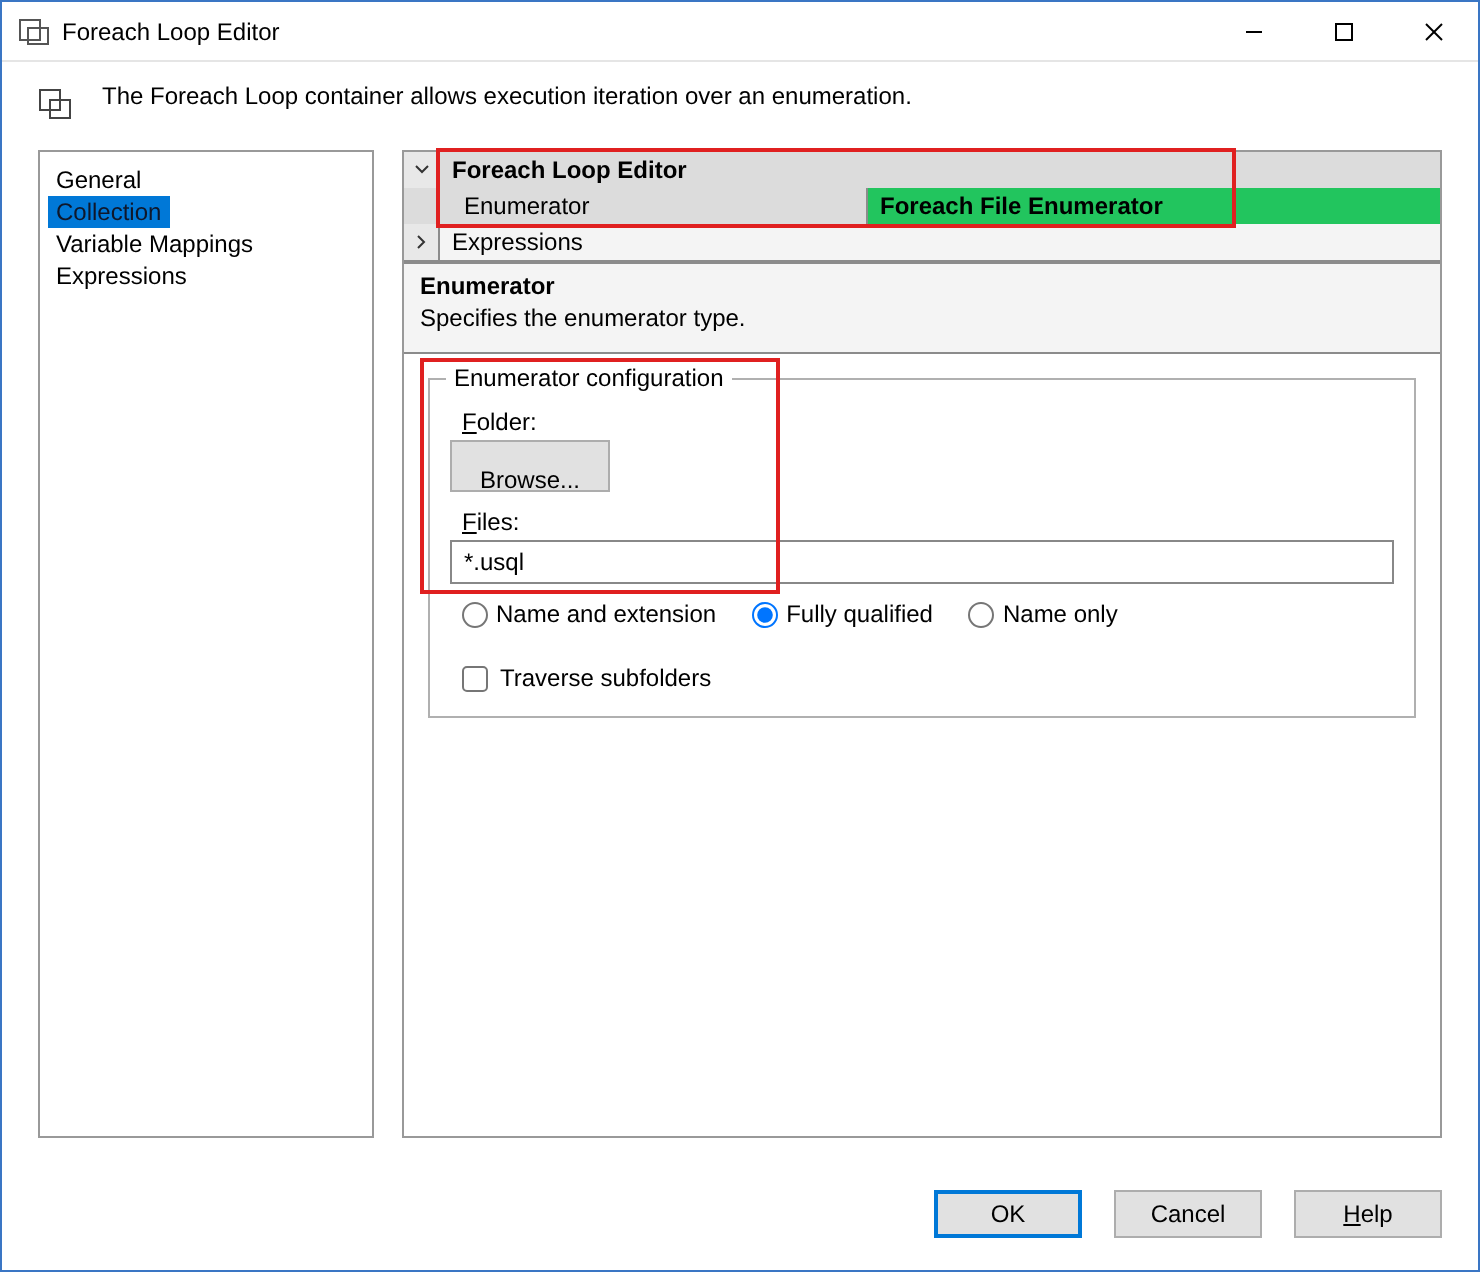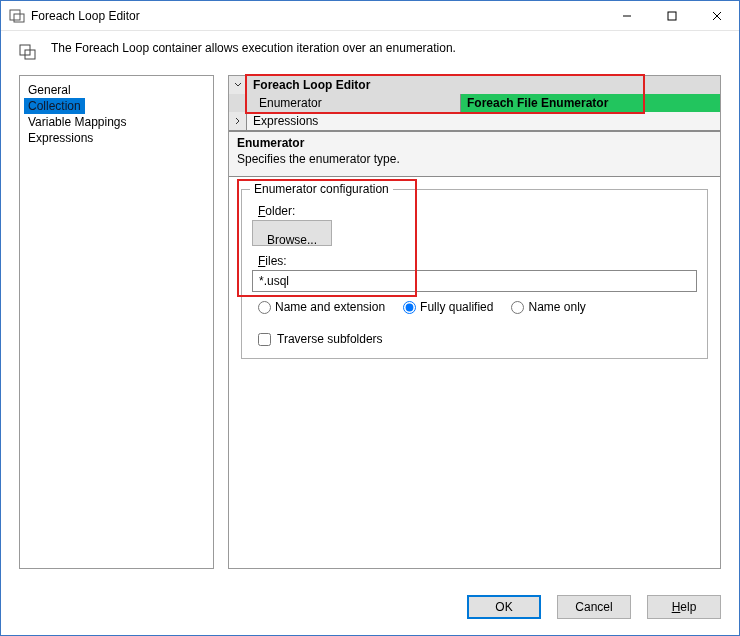--- a/index.html
+++ b/index.html
@@ -47,21 +47,21 @@
   .header-icon { width: 18px; height:18px; flex: 0 0 auto; margin-top:2px; }
   .header-text { font-size: 12px; }
 
   .body {
     flex: 1;
     display: flex;
     padding: 0 18px 10px 18px;
     gap: 14px;
   }
   .nav-pane {
-    width: 195px;
+    width: 168px;
     border: 1px solid #999;
     padding: 6px 4px;
     background: #fff;
   }
   .nav-item {
     padding: 1px 4px;
     cursor: pointer;
     white-space: nowrap;
   }
   .nav-item.selected {

